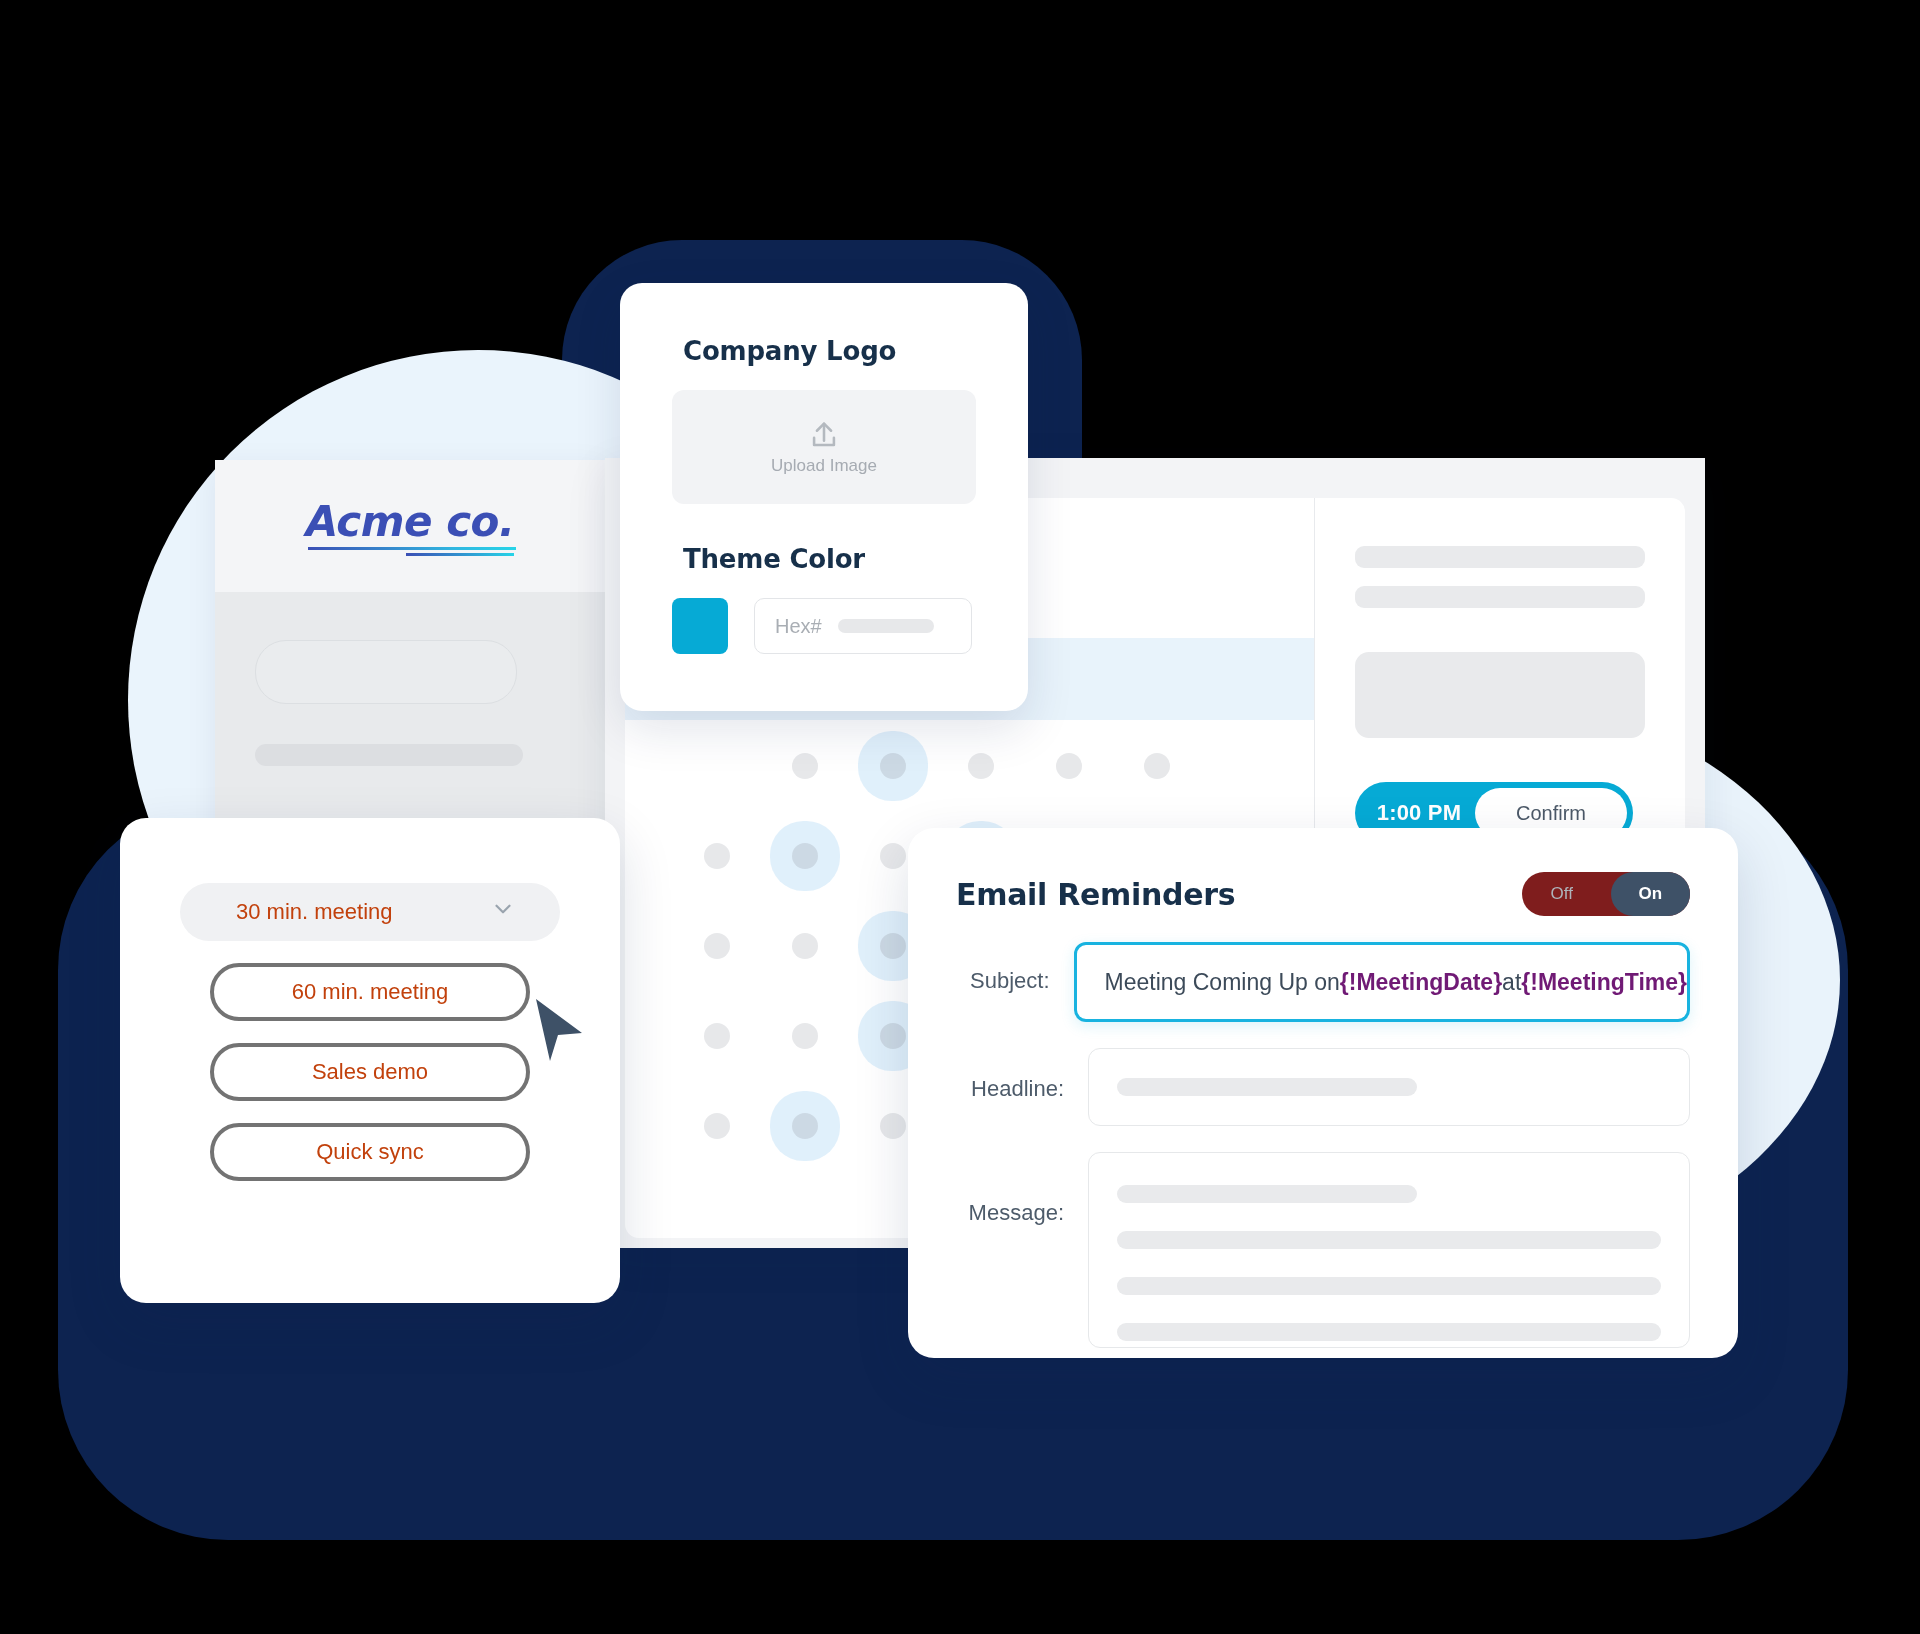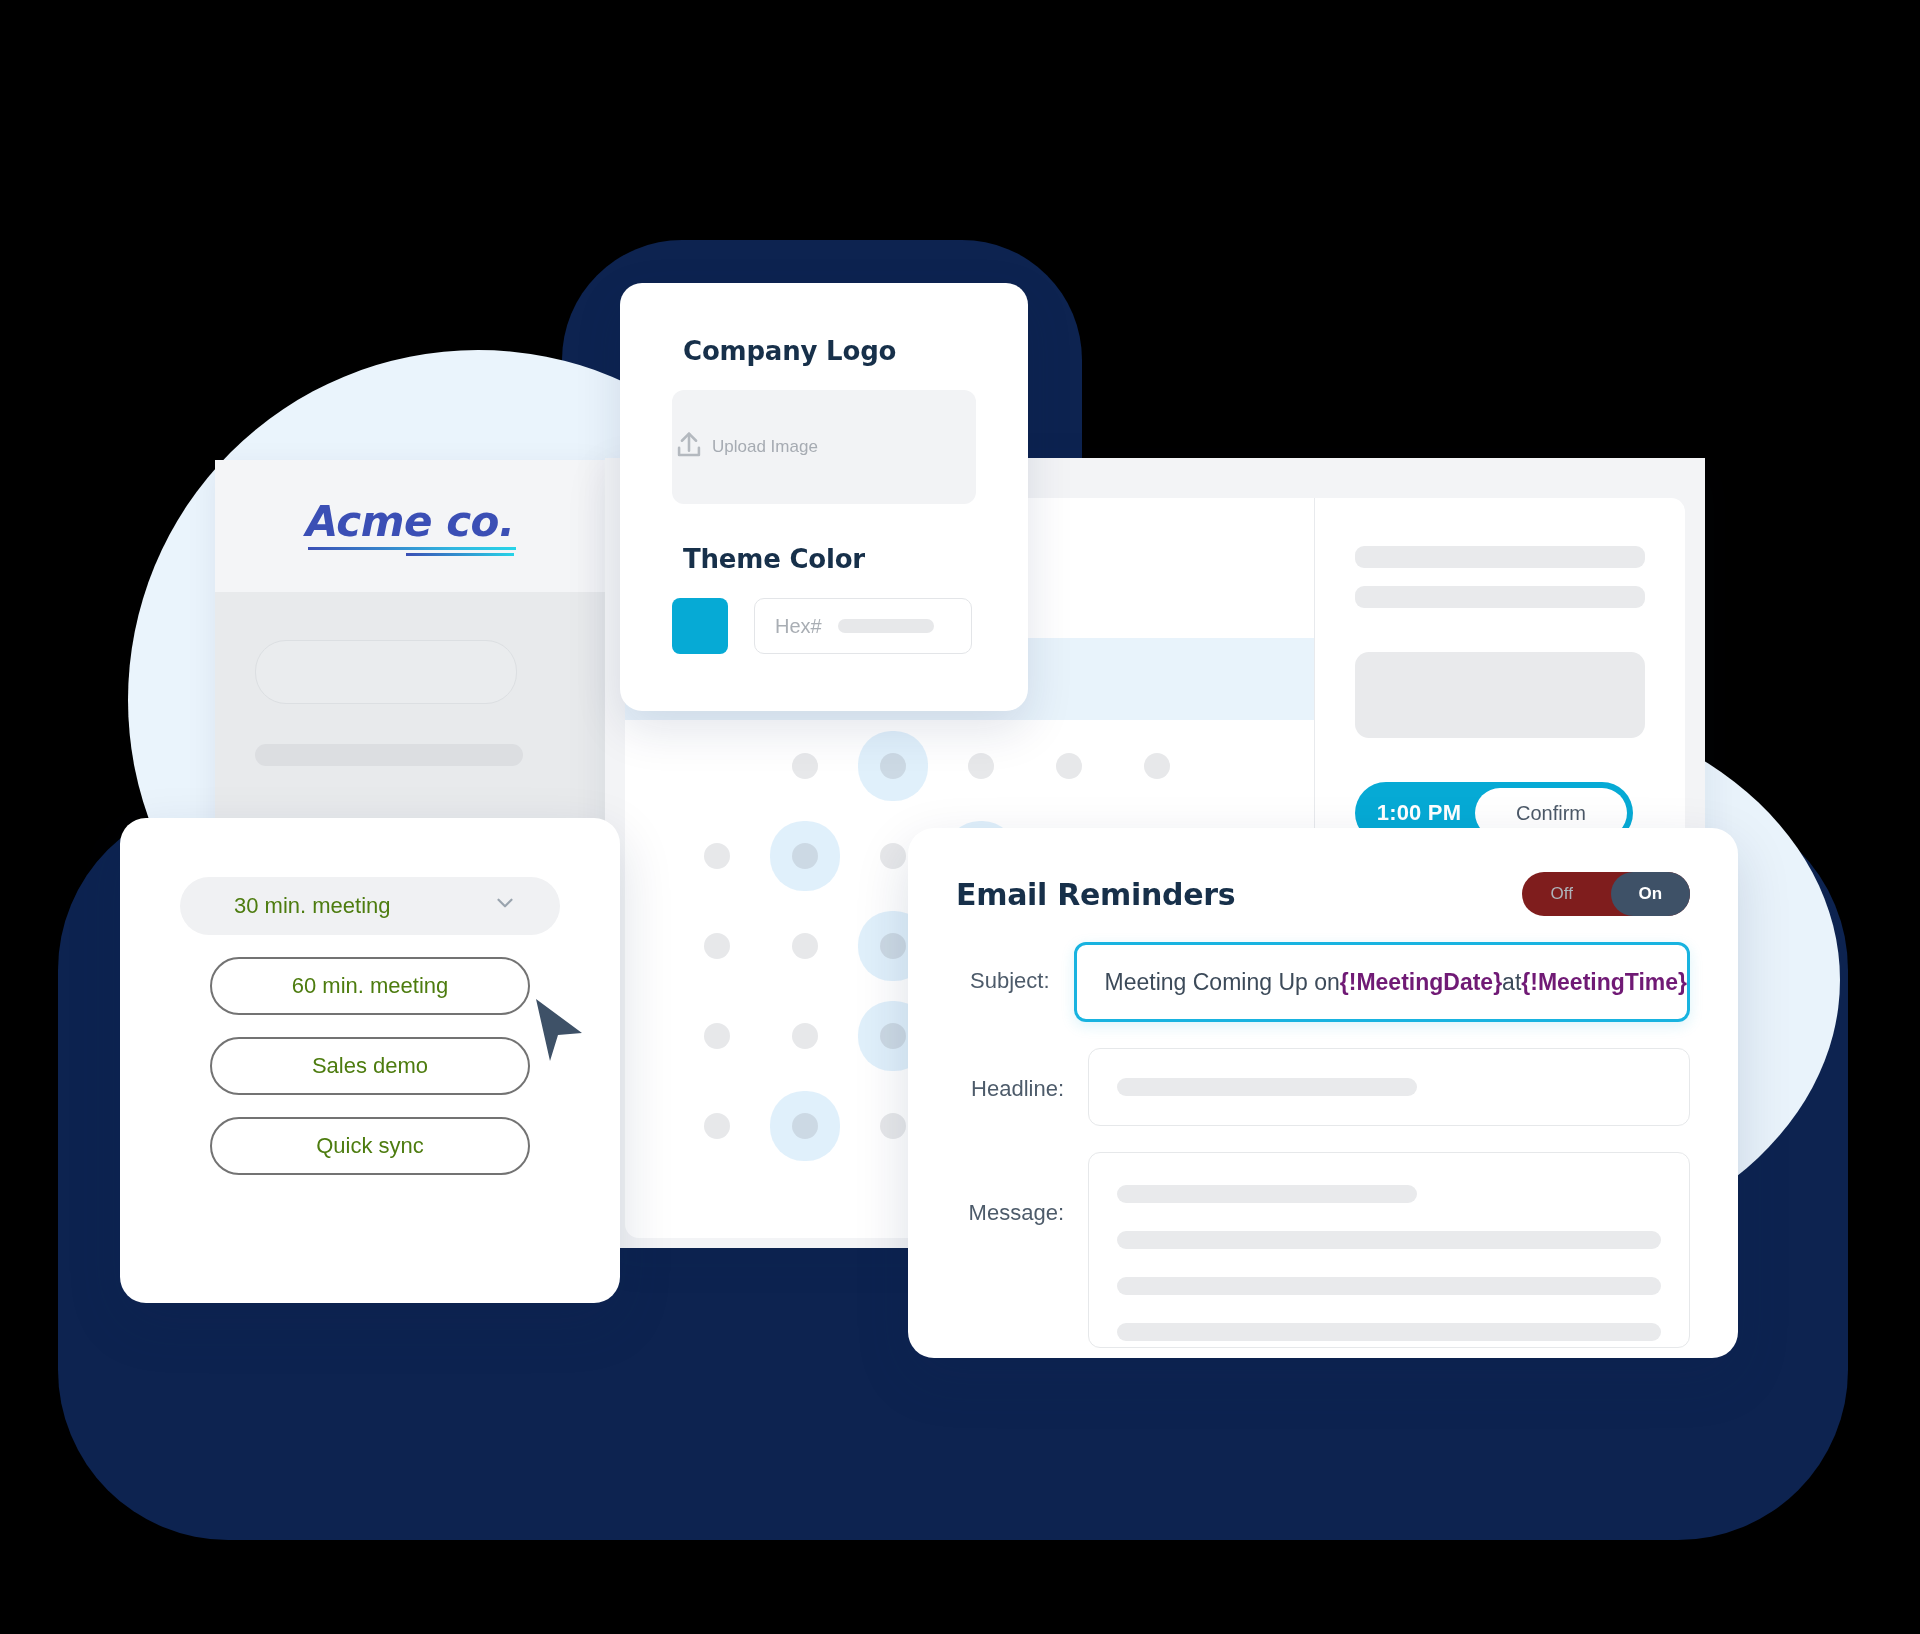--- a/index.html
+++ b/index.html
@@ -250,23 +250,23 @@
     margin: 11px;
     letter-spacing: -0.2px;
   }
   #upload-box {
     margin-top: 24px;
     width: 304px;
     height: 114px;
     background: #f2f3f5;
     border-radius: 12px;
     display: flex;
-    flex-direction: row;
-    align-items: center;
-    gap: 6px;
+    flex-direction: column;
+    align-items: center;
+    justify-content: center;
   }
   #upload-label {
     font-size: 17px;
     color: #a6abb2;
   }
   #theme-title { margin-top: 40px; }
   #theme-row {
     margin-top: 24px;
     display: flex;
     align-items: center;
@@ -309,28 +309,28 @@
     margin: 0 0 38px 60px;
     font-family: "DejaVu Sans", sans-serif;
     font-weight: bold;
     font-size: 28px;
     color: #17304a;
     letter-spacing: -0.3px;
   }
   .meeting-option {
     width: 320px;
     height: 58px;
-    margin: 11px auto 22px auto;
+    margin: 17px auto 22px auto;
     border-radius: 29px;
-    border: 2px solid #737373;
+    border: 4px solid #737373;
     display: flex;
     align-items: center;
     justify-content: center;
     font-size: 22px;
-    color: #4d7c0f;
+    color: #c2410c;
     background: #ffffff;
     box-sizing: border-box;
     position: relative;
   }
   .meeting-option.selected {
     background: #f0f1f3;
     border-color: transparent;
     width: 380px;
     margin-left: 60px;
     justify-content: flex-start;

